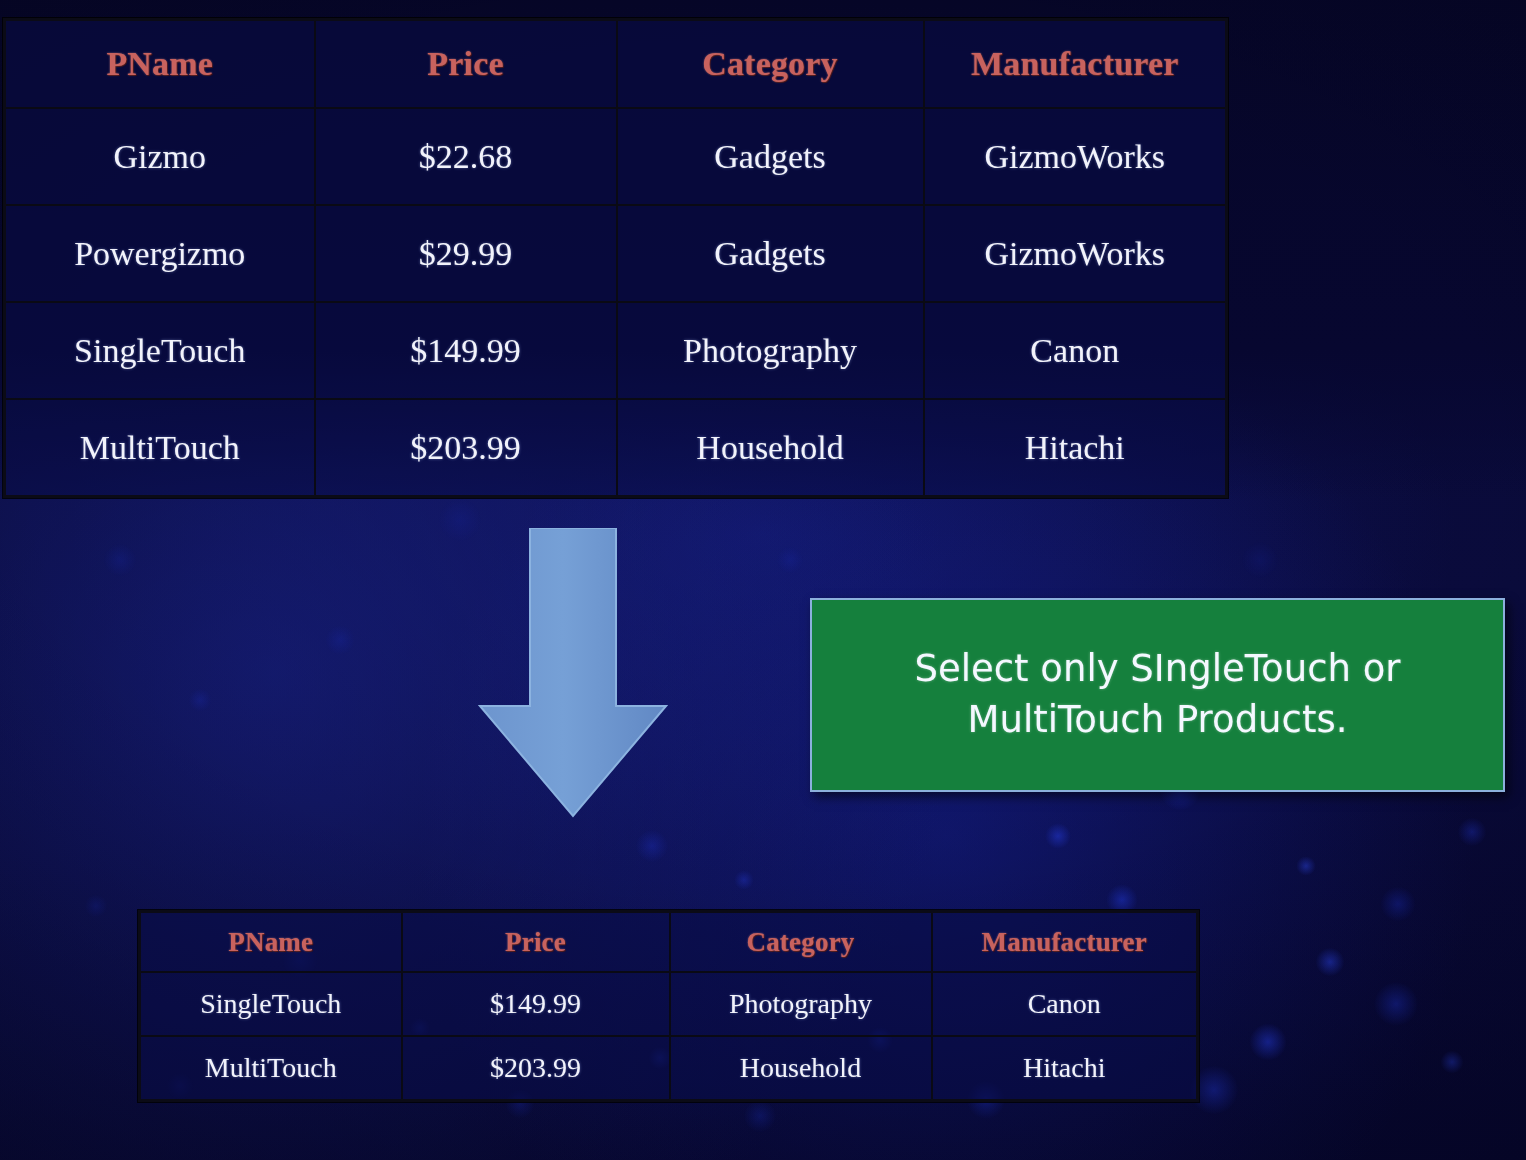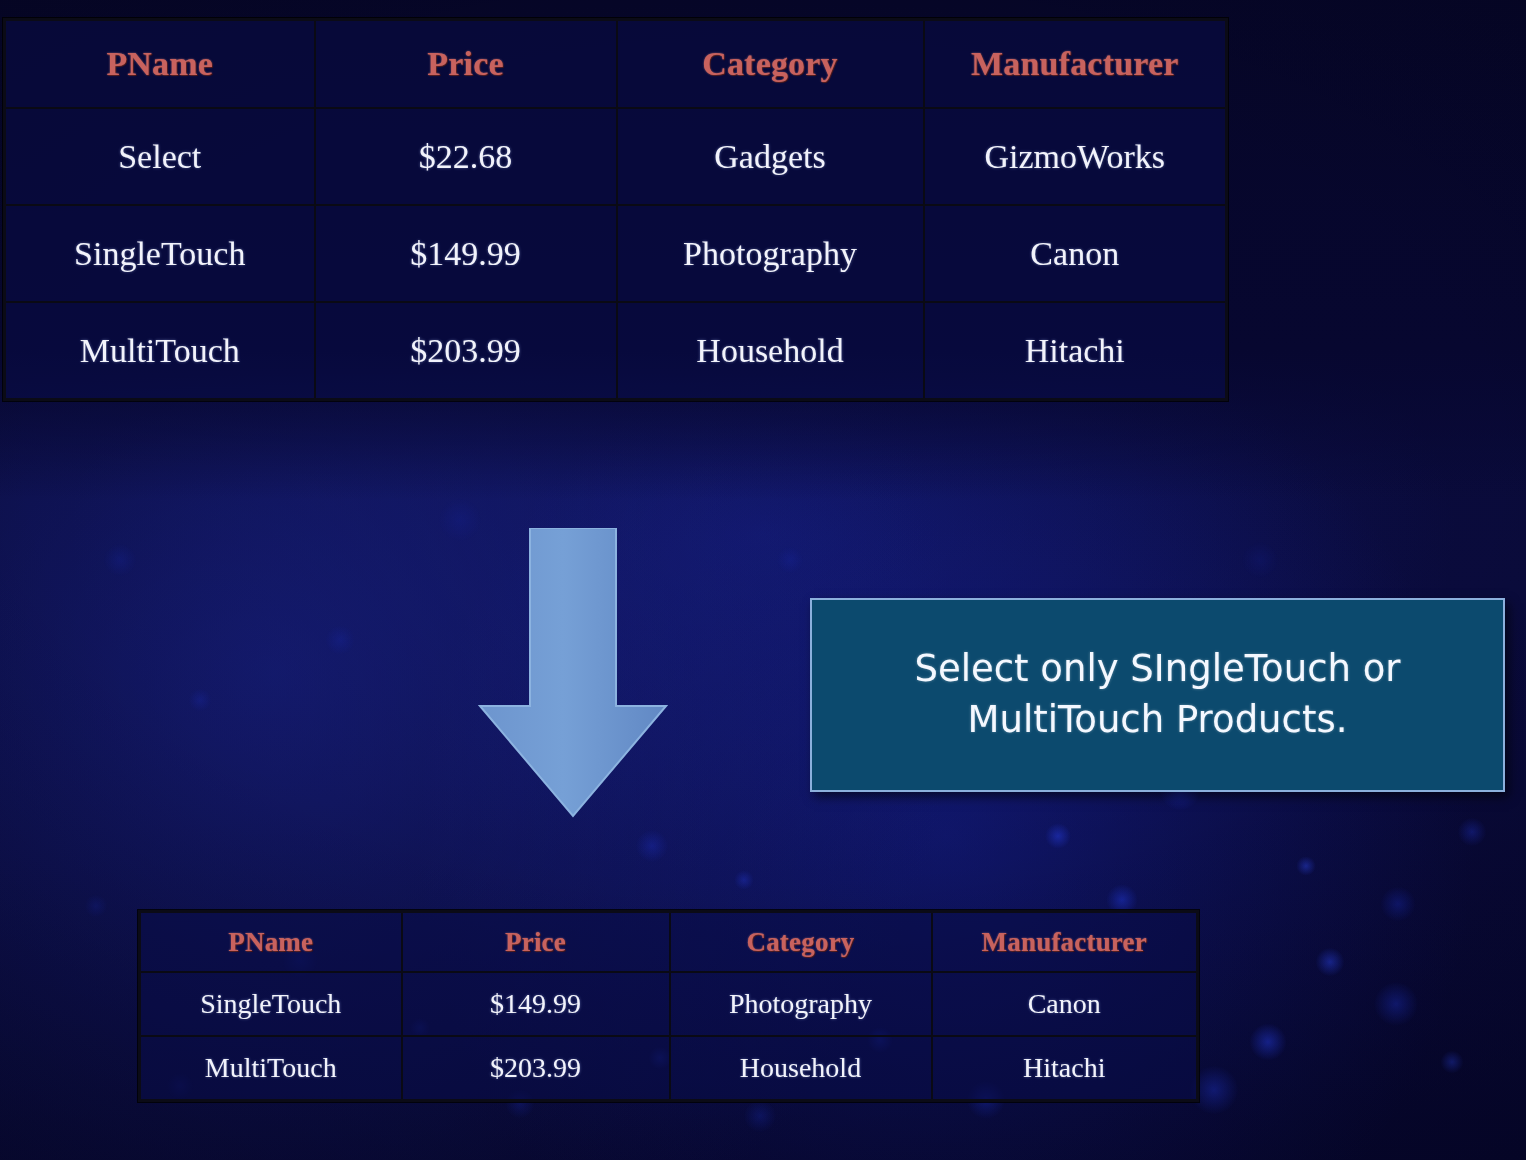--- a/index.html
+++ b/index.html
@@ -127,21 +127,21 @@
     height: 290px;
   }
 
   
   #callout {
     position: absolute;
     left: 810px;
     top: 598px;
     width: 695px;
     height: 194px;
-    background: #0c4a6e;
+    background: #15803d;
     border: 2px solid #8cb0dd;
     box-shadow: 4px 5px 10px rgba(0,0,0,0.55);
     display: flex;
     align-items: center;
     justify-content: center;
     box-sizing: border-box;
     padding: 6px 26px;
   }
   #callout-text {
     font-family: "DejaVu Sans", sans-serif;
@@ -172,22 +172,28 @@
     <thead>
       <tr>
         <th>PName</th>
         <th>Price</th>
         <th>Category</th>
         <th>Manufacturer</th>
       </tr>
     </thead>
     <tbody>
       <tr>
-        <td>Select</td>
+        <td>Gizmo</td>
         <td>$22.68</td>
+        <td>Gadgets</td>
+        <td>GizmoWorks</td>
+      </tr>
+      <tr>
+        <td>Powergizmo</td>
+        <td>$29.99</td>
         <td>Gadgets</td>
         <td>GizmoWorks</td>
       </tr>
       <tr>
         <td>SingleTouch</td>
         <td>$149.99</td>
         <td>Photography</td>
         <td>Canon</td>
       </tr>
       <tr>

